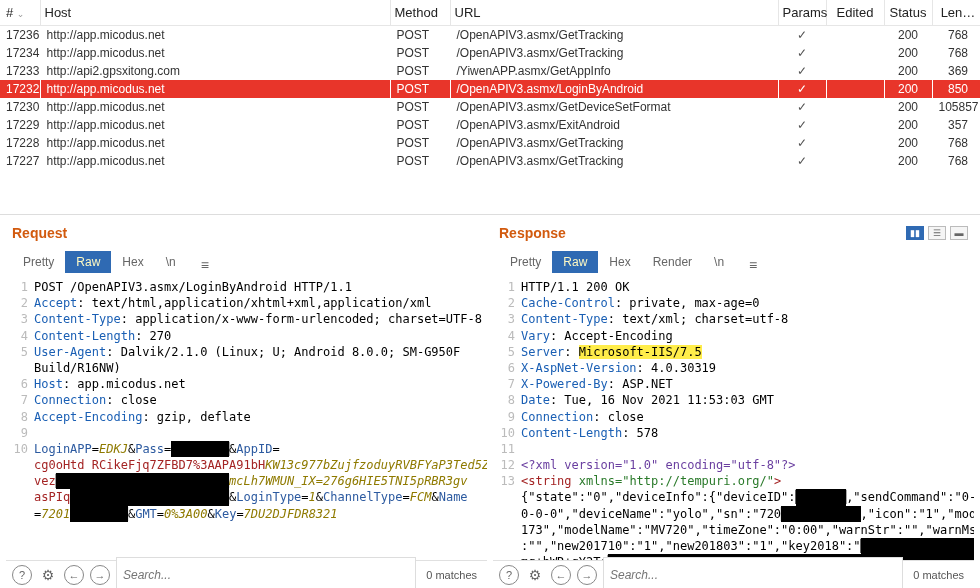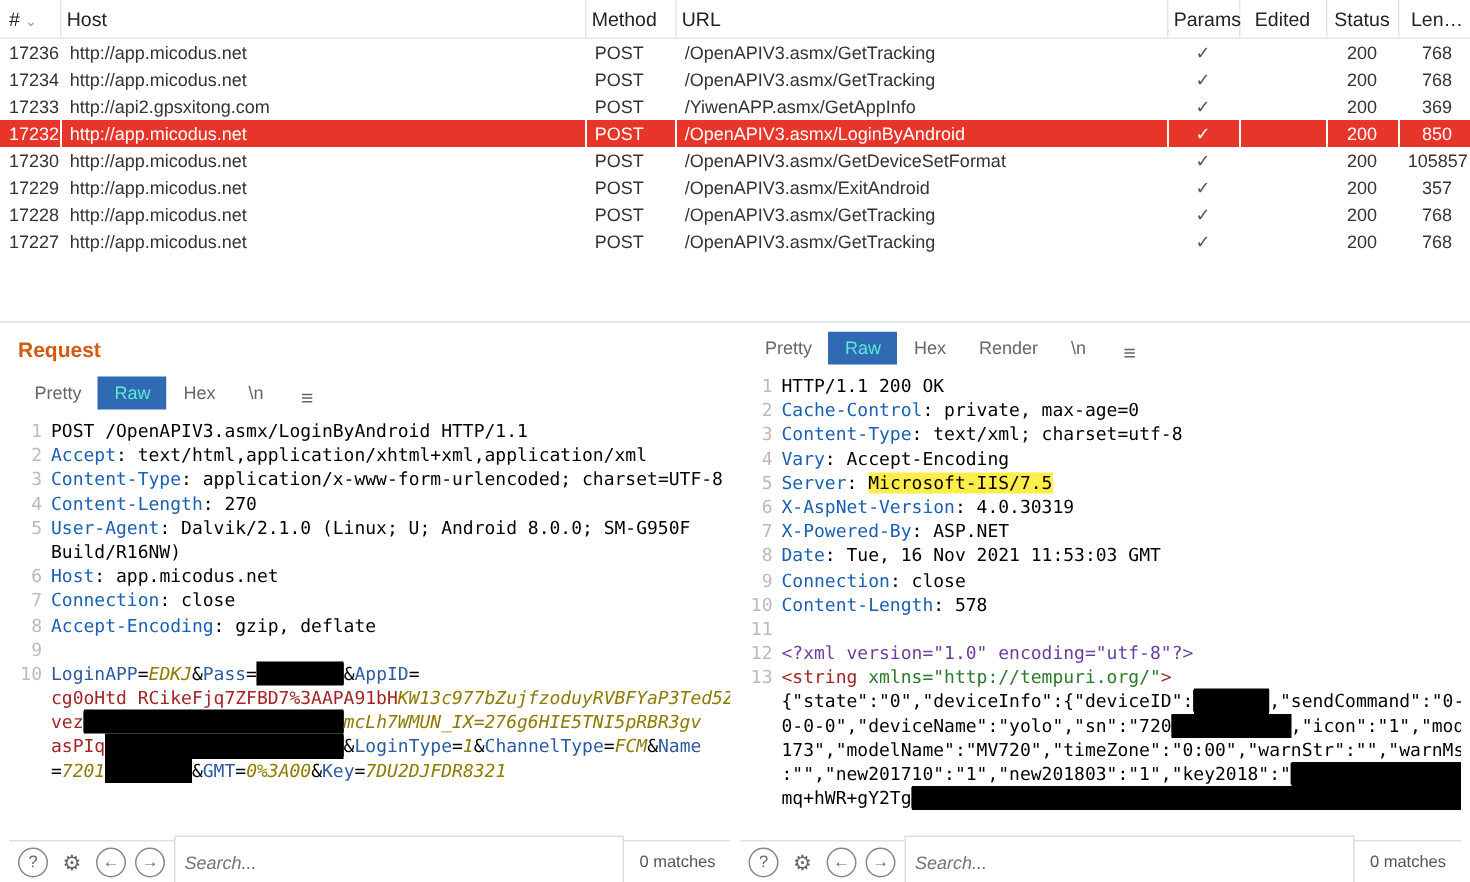--- a/index.html
+++ b/index.html
@@ -24,21 +24,21 @@
 .bottom-pane { flex: 1; display: flex; gap: 6px; padding: 6px 6px 0 6px; overflow: hidden; }
 .panel { flex: 1; display: flex; flex-direction: column; background: #fff; overflow: hidden; }
 .panel-header { display: flex; align-items: center; padding: 4px 6px 10px 6px; }
 .panel-title { font-size: 14px; font-weight: 700; color: #d25a0e; flex: 1; }
 .view-icons { display: flex; gap: 4px; }
 .view-btn { width: 18px; height: 14px; border: 1px solid #bbb; background: #f5f5f5; display: inline-flex; align-items: center; justify-content: center; font-size: 9px; color: #666; cursor: pointer; }
 .view-btn.active { background: #2f6ab3; border-color: #2f6ab3; color: #fff; }
 
 .tabs { display: flex; align-items: flex-end; gap: 0; padding: 0 6px 4px 6px; }
 .tab { padding: 3px 10px; font-size: 12px; color: #666; background: #fff; cursor: pointer; border: 1px solid transparent; }
-.tab.active { background: #2f6ab3; color: #5eead4; }
+.tab.active { background: #2f6ab3; color: #fef9c3; }
 .tab-icon { margin-left: 10px; color: #666; cursor: pointer; font-size: 14px; padding: 0 4px; }
 
 .code { flex: 1; font-family: "Consolas", "Menlo", monospace; font-size: 12px; line-height: 1.35; padding: 2px 6px; overflow: hidden; white-space: pre; color: #000; }
 .ln { color: #bbb; display: inline-block; width: 16px; text-align: right; margin-right: 6px; user-select: none; }
 .hl-hdr { color: #1a5fb4; }
 .hl-blue { color: #2c5aa0; }
 .hl-olive { color: #8f7a00; font-style: italic; }
 .hl-red { color: #a42424; }
 .hl-green { color: #2a7a2a; }
 .hl-purple { color: #6a3fa0; }
@@ -185,20 +185,28 @@
     <span class="icon-circ">?</span>
     <span class="icon-gear">⚙</span>
     <span class="icon-circ">←</span>
     <span class="icon-circ">→</span>
     <input class="search" placeholder="Search..." style="">
     <span class="matches">0 matches</span>
   </div>
 </div>
 
 <div class="panel">
+  <div class="panel-header">
+    <div class="panel-title">Response</div>
+    <div class="view-icons">
+      <span class="view-btn active">▮▮</span>
+      <span class="view-btn">☰</span>
+      <span class="view-btn">▬</span>
+    </div>
+  </div>
   <div class="tabs">
     <div class="tab">Pretty</div>
     <div class="tab active">Raw</div>
     <div class="tab">Hex</div>
     <div class="tab">Render</div>
     <div class="tab">\n</div>
     <span class="tab-icon">≡</span>
   </div>
   <div class="code"><span class="ln">1</span><span>HTTP/1.1 200 OK</span>
 <span class="ln">2</span><span class="hl-hdr">Cache-Control</span><span>: private, max-age=0</span>

